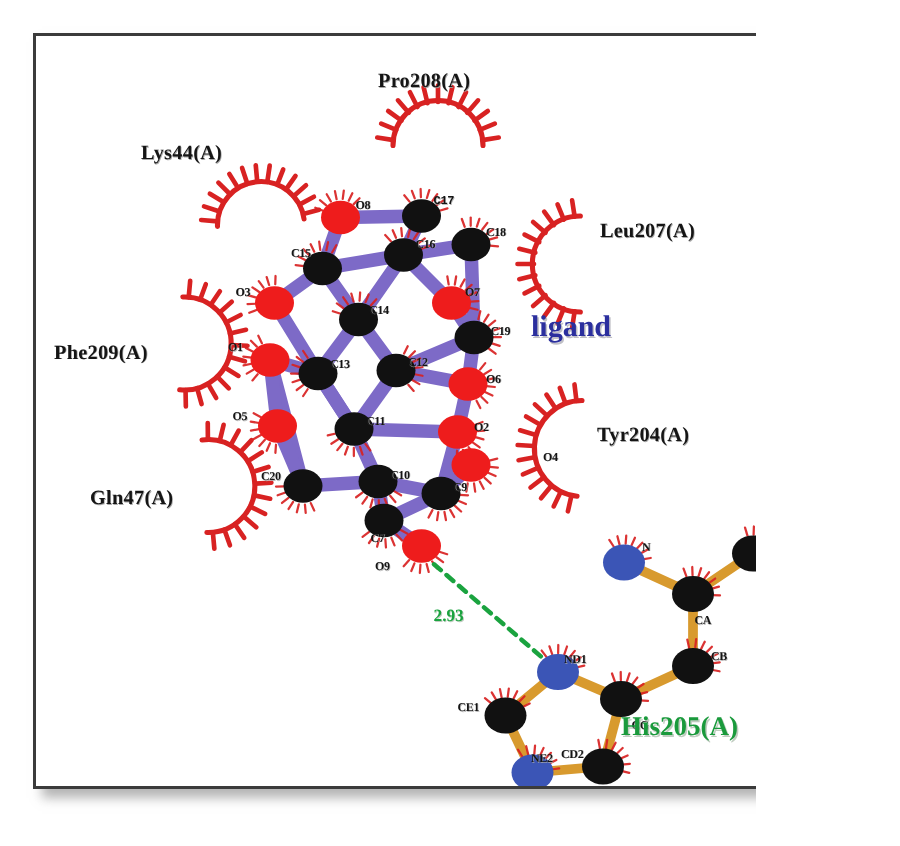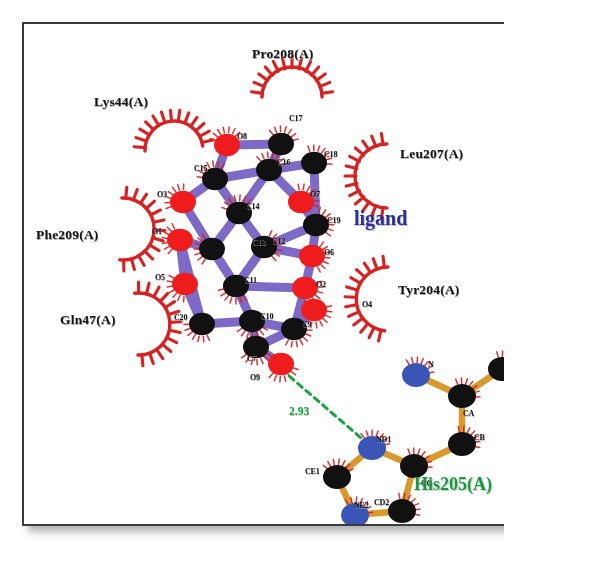--- a/index.html
+++ b/index.html
@@ -491,34 +491,34 @@
             <ellipse cx="348" cy="424" rx="14" ry="12.04" fill="#3b55b6"></ellipse>
             <ellipse cx="313" cy="453" rx="14" ry="12.04" fill="#111111"></ellipse>
             <ellipse cx="331" cy="491" rx="14" ry="12.04" fill="#3b55b6"></ellipse>
             <ellipse cx="378" cy="487" rx="14" ry="12.04" fill="#111111"></ellipse>
           </g>
         </svg>
       <div id="text-layer">
           <div class="txt res-label" style="left: 228px; top: 22px;">Pro208(A)</div>
           <div class="txt res-label" style="left: 70px; top: 70px;">Lys44(A)</div>
           <div class="txt res-label" style="left: 12px; top: 203px;">Phe209(A)</div>
-          <div class="txt res-label" style="left: 36px; top: 288px; text-align: right;">Gln47(A)</div>
+          <div class="txt res-label" style="left: 36px; top: 300px; text-align: right;">Gln47(A)</div>
           <div class="txt res-label" style="left: 376px; top: 122px;">Leu207(A)</div>
           <div class="txt res-label" style="left: 374px; top: 258px;">Tyr204(A)</div>
           <div class="txt hb-label" style="left: 265px; top: 381px;">2.93</div>
           <div class="txt atom-label" style="left: 213px; top: 108px;">O8</div>
-          <div class="txt atom-label" style="left: 265px; top: 90px;">C17</div>
+          <div class="txt atom-label" style="left: 265px; top: 106px; font-family: Liberation Mono, monospace;">C17</div>
           <div class="txt atom-label" style="left: 170px; top: 140px;">C15</div>
           <div class="txt atom-label" style="left: 253px; top: 134px;">C16</div>
           <div class="txt atom-label" style="left: 300px; top: 126px;">C18</div>
           <div class="txt atom-label" style="left: 133px; top: 166px;">O3</div>
           <div class="txt atom-label" style="left: 222px; top: 178px;">C14</div>
           <div class="txt atom-label" style="left: 286px; top: 166px;">O7</div>
           <div class="txt atom-label" style="left: 303px; top: 192px;">C19</div>
-          <div class="txt atom-label" style="left: 196px; top: 214px; margin-left: 32px;">C13</div>
+          <div class="txt atom-label" style="left: 196px; top: 214px;">C13</div>
           <div class="txt atom-label" style="left: 248px; top: 213px;">C12</div>
           <div class="txt atom-label" style="left: 128px; top: 203px;">O1</div>
           <div class="txt atom-label" style="left: 300px; top: 224px;">O6</div>
           <div class="txt atom-label" style="left: 131px; top: 249px;">O5</div>
           <div class="txt atom-label" style="left: 292px; top: 256px;">O2</div>
           <div class="txt atom-label" style="left: 220px; top: 252px;">C11</div>
           <div class="txt atom-label" style="left: 150px; top: 289px;">C20</div>
           <div class="txt atom-label" style="left: 236px; top: 288px;">C10</div>
           <div class="txt atom-label" style="left: 278px; top: 296px;">C9</div>
           <div class="txt atom-label" style="left: 300px; top: 276px; padding-left: 38px;">O4</div>

